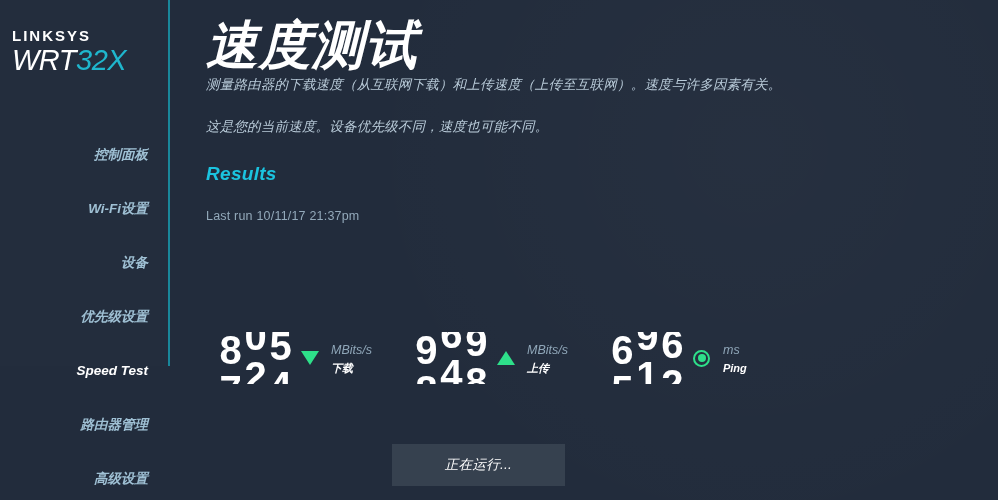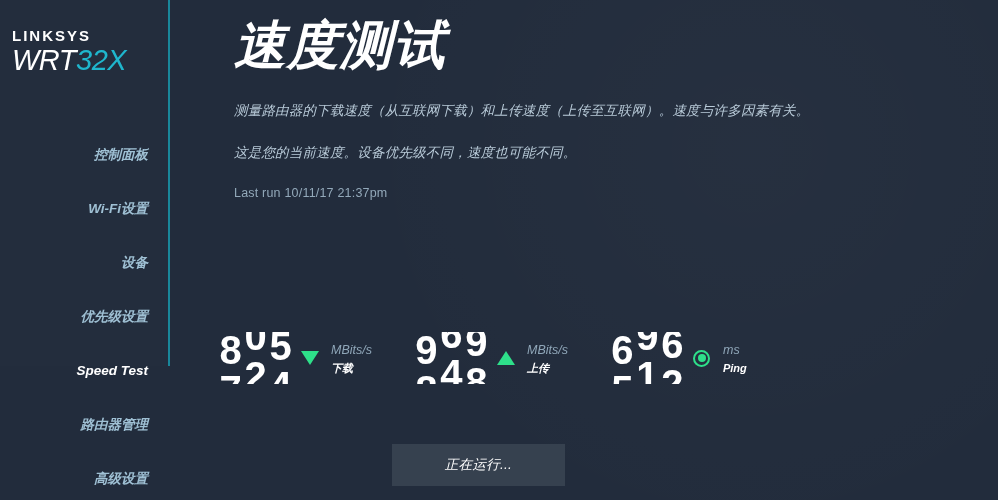--- a/index.html
+++ b/index.html
@@ -76,21 +76,21 @@
     white-space: nowrap;
     cursor: pointer;
   }
   .nav-item.active { color: #ffffff; }
 
   
   #main {
     position: relative;
     flex: 1 1 auto;
     height: 500px;
-    padding-left: 64px;
+    padding-left: 36px;
     background:
       radial-gradient(circle at 70% 30%, rgba(255,255,255,0.018), rgba(255,255,255,0) 60%),
       #222c3c;
   }
 
   #page-title {
     margin-top: 16px;
     font-size: 52px;
     font-weight: bold;
     font-style: italic;
@@ -100,21 +100,21 @@
     white-space: nowrap;
   }
 
   .desc {
     font-size: 13.5px;
     font-style: italic;
     color: #b9cbd9;
     white-space: nowrap;
     letter-spacing: 0.2px;
   }
-  #desc1 { margin-top: 26px; }
+  #desc1 { }
   #desc2 { margin-top: 24px; }
 
   #results-heading {
     margin-top: 27px;
     font-size: 19px;
     font-weight: bold;
     font-style: italic;
     color: #1bc4e0;
     letter-spacing: 0.3px;
   }
@@ -265,20 +265,21 @@
       </nav>
   </aside>
 
   <section id="main">
 
     <h1 id="page-title">速度测试</h1>
 
     <p class="desc" id="desc1">测量路由器的下载速度（从互联网下载）和上传速度（上传至互联网）。速度与许多因素有关。</p>
     <p class="desc" id="desc2">这是您的当前速度。设备优先级不同，速度也可能不同。</p>
 
+    <h2 id="results-heading">Results</h2>
 
     <div id="last-run">Last run 10/11/17 21:37pm</div>
 
     <div id="metrics">
         <div class="metric">
           <div class="reel-group">
             <div class="reel">
               <div class="strip" style="top: -2px;">
                 <div>8</div>
                 <div>7</div>

